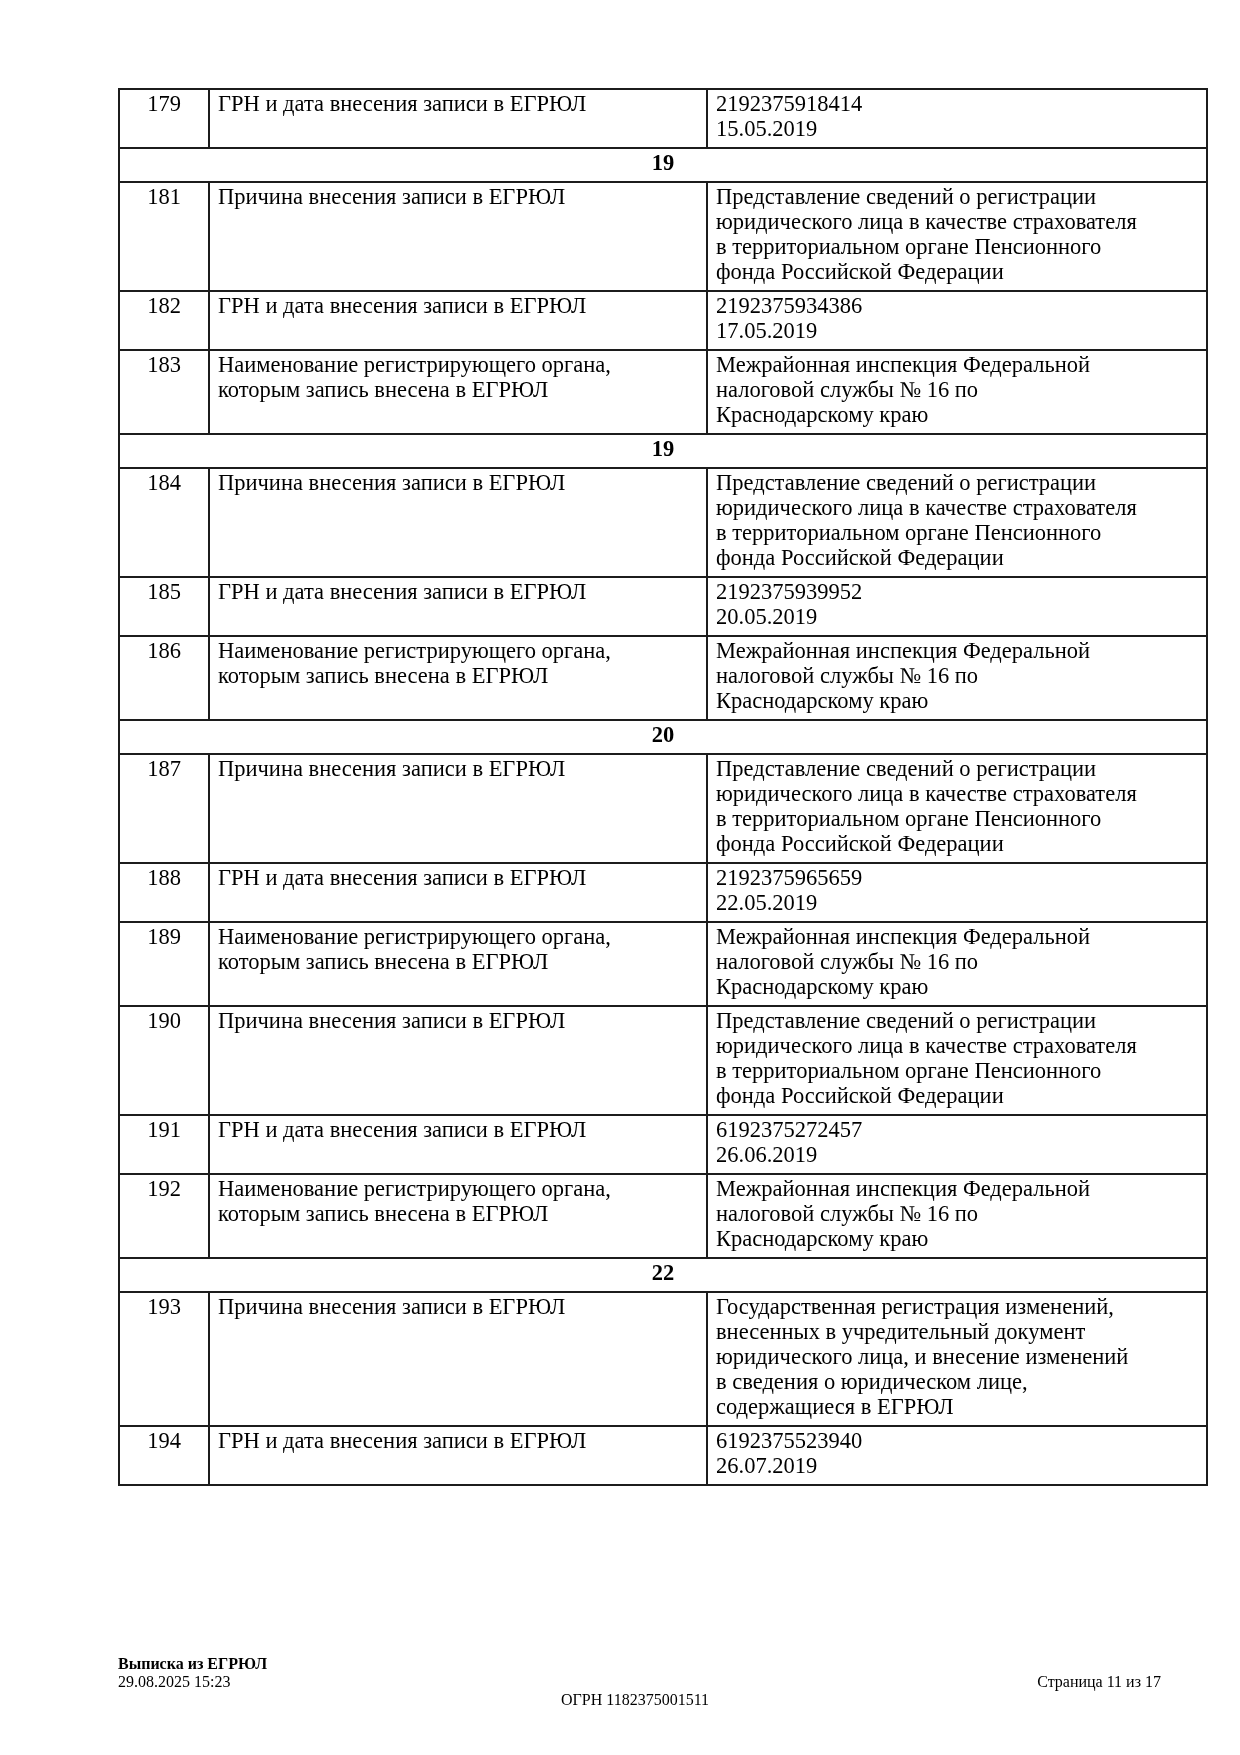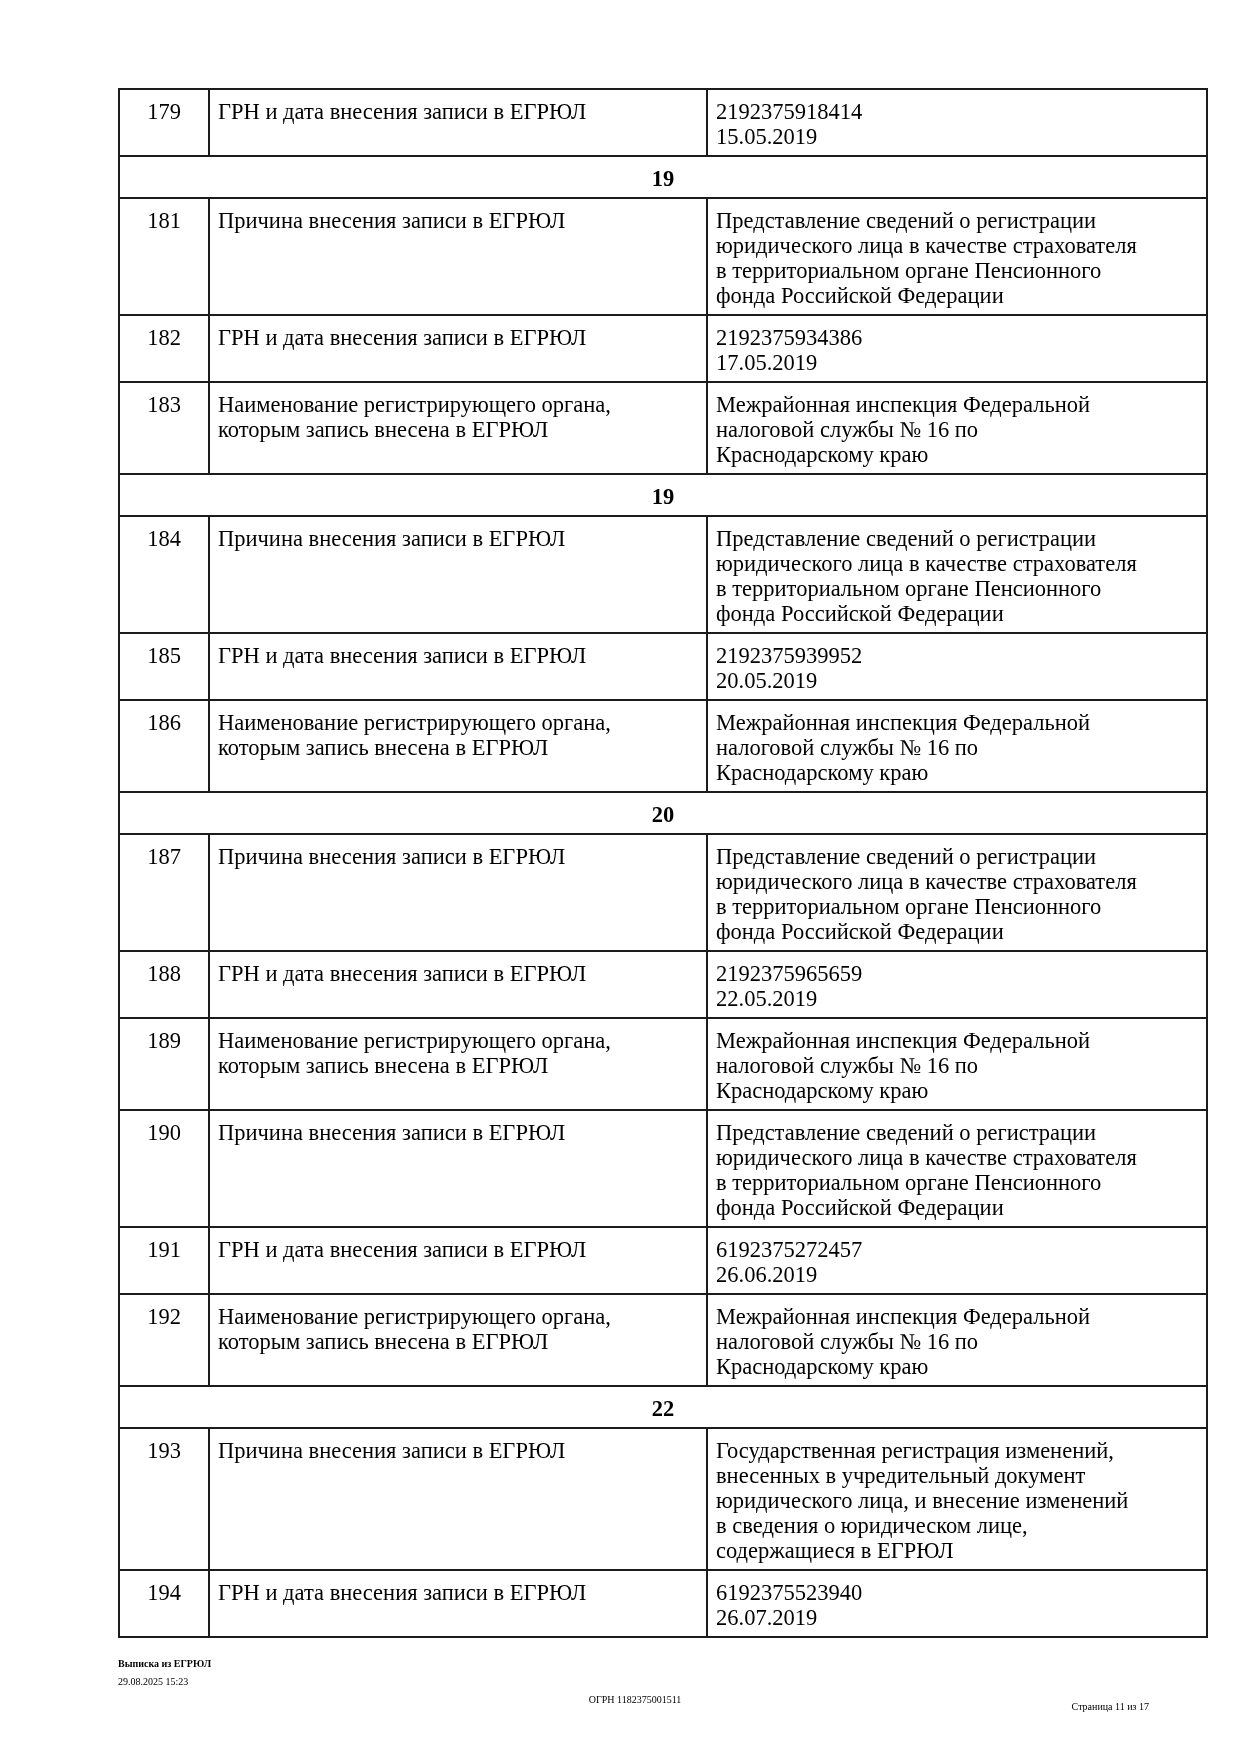--- a/index.html
+++ b/index.html
@@ -16,40 +16,40 @@
     left:118px;top:88px;
     width:1034px;
     border-collapse:collapse;
     table-layout:fixed;
   }
   table.records td{
     border:2px solid #1c1c1c;
     vertical-align:top;
     font-size:22.5px;
     line-height:25px;
-    padding:9px 8px 6px 8px;
+    padding:1px 8px 6px 8px;
   }
   td.num{width:72px;text-align:center;}
   td.label{width:480px;white-space:pre-line;}
   td.value{width:482px;white-space:pre-line;}
   td.section{
     text-align:center;
     font-weight:bold;
     padding:2px 8px 5px 8px;
   }
   .footer-item{
     position:absolute;
-    font-size:10px;
+    font-size:16px;
     line-height:18px;
     white-space:nowrap;
   }
   .footer-left{left:118px;top:1655px;}
   .footer-left .title{font-weight:bold;}
   .footer-center{left:635px;top:1673px;transform:translateX(-50%);margin-top:18px;}
-  .footer-right{right:91px;top:1673px;text-align:right;margin-top:25px;}
+  .footer-right{right:79px;top:1673px;text-align:right;}
 </style>
 </head>
 <body>
 
 <div class="page">
 
   <table class="records">
     <tbody>
         <tr>
       <td class="num">179</td>

